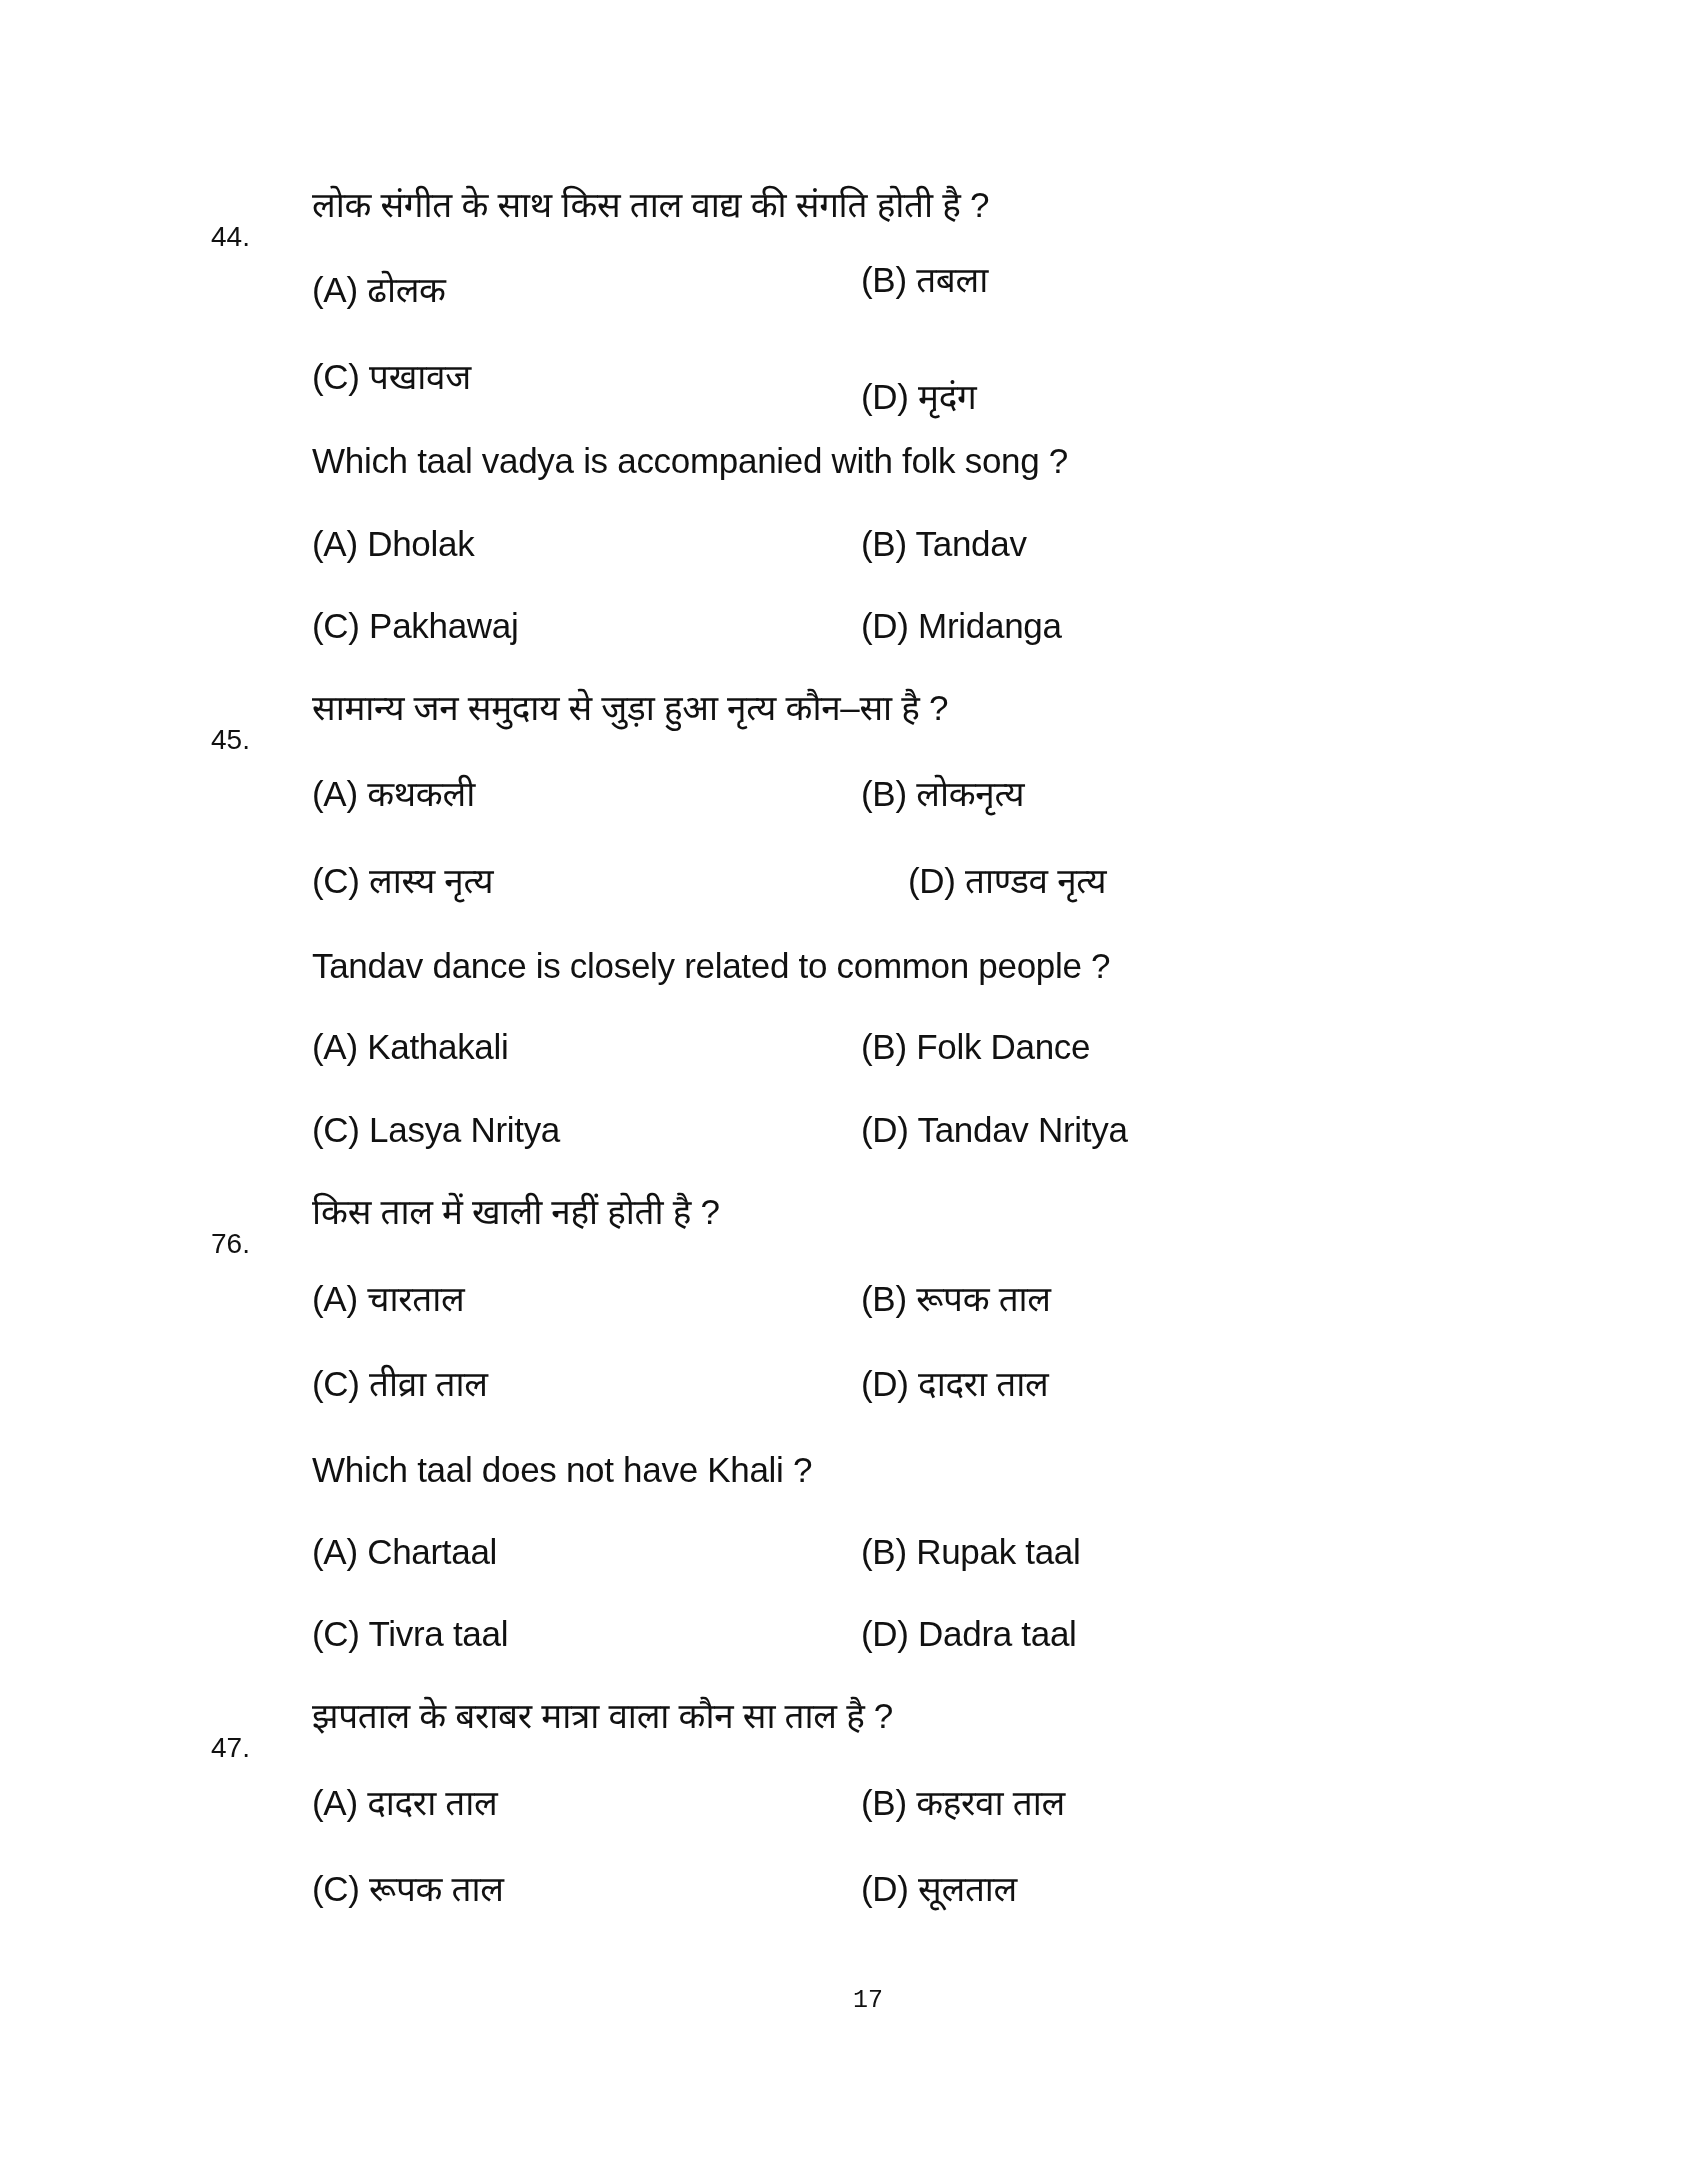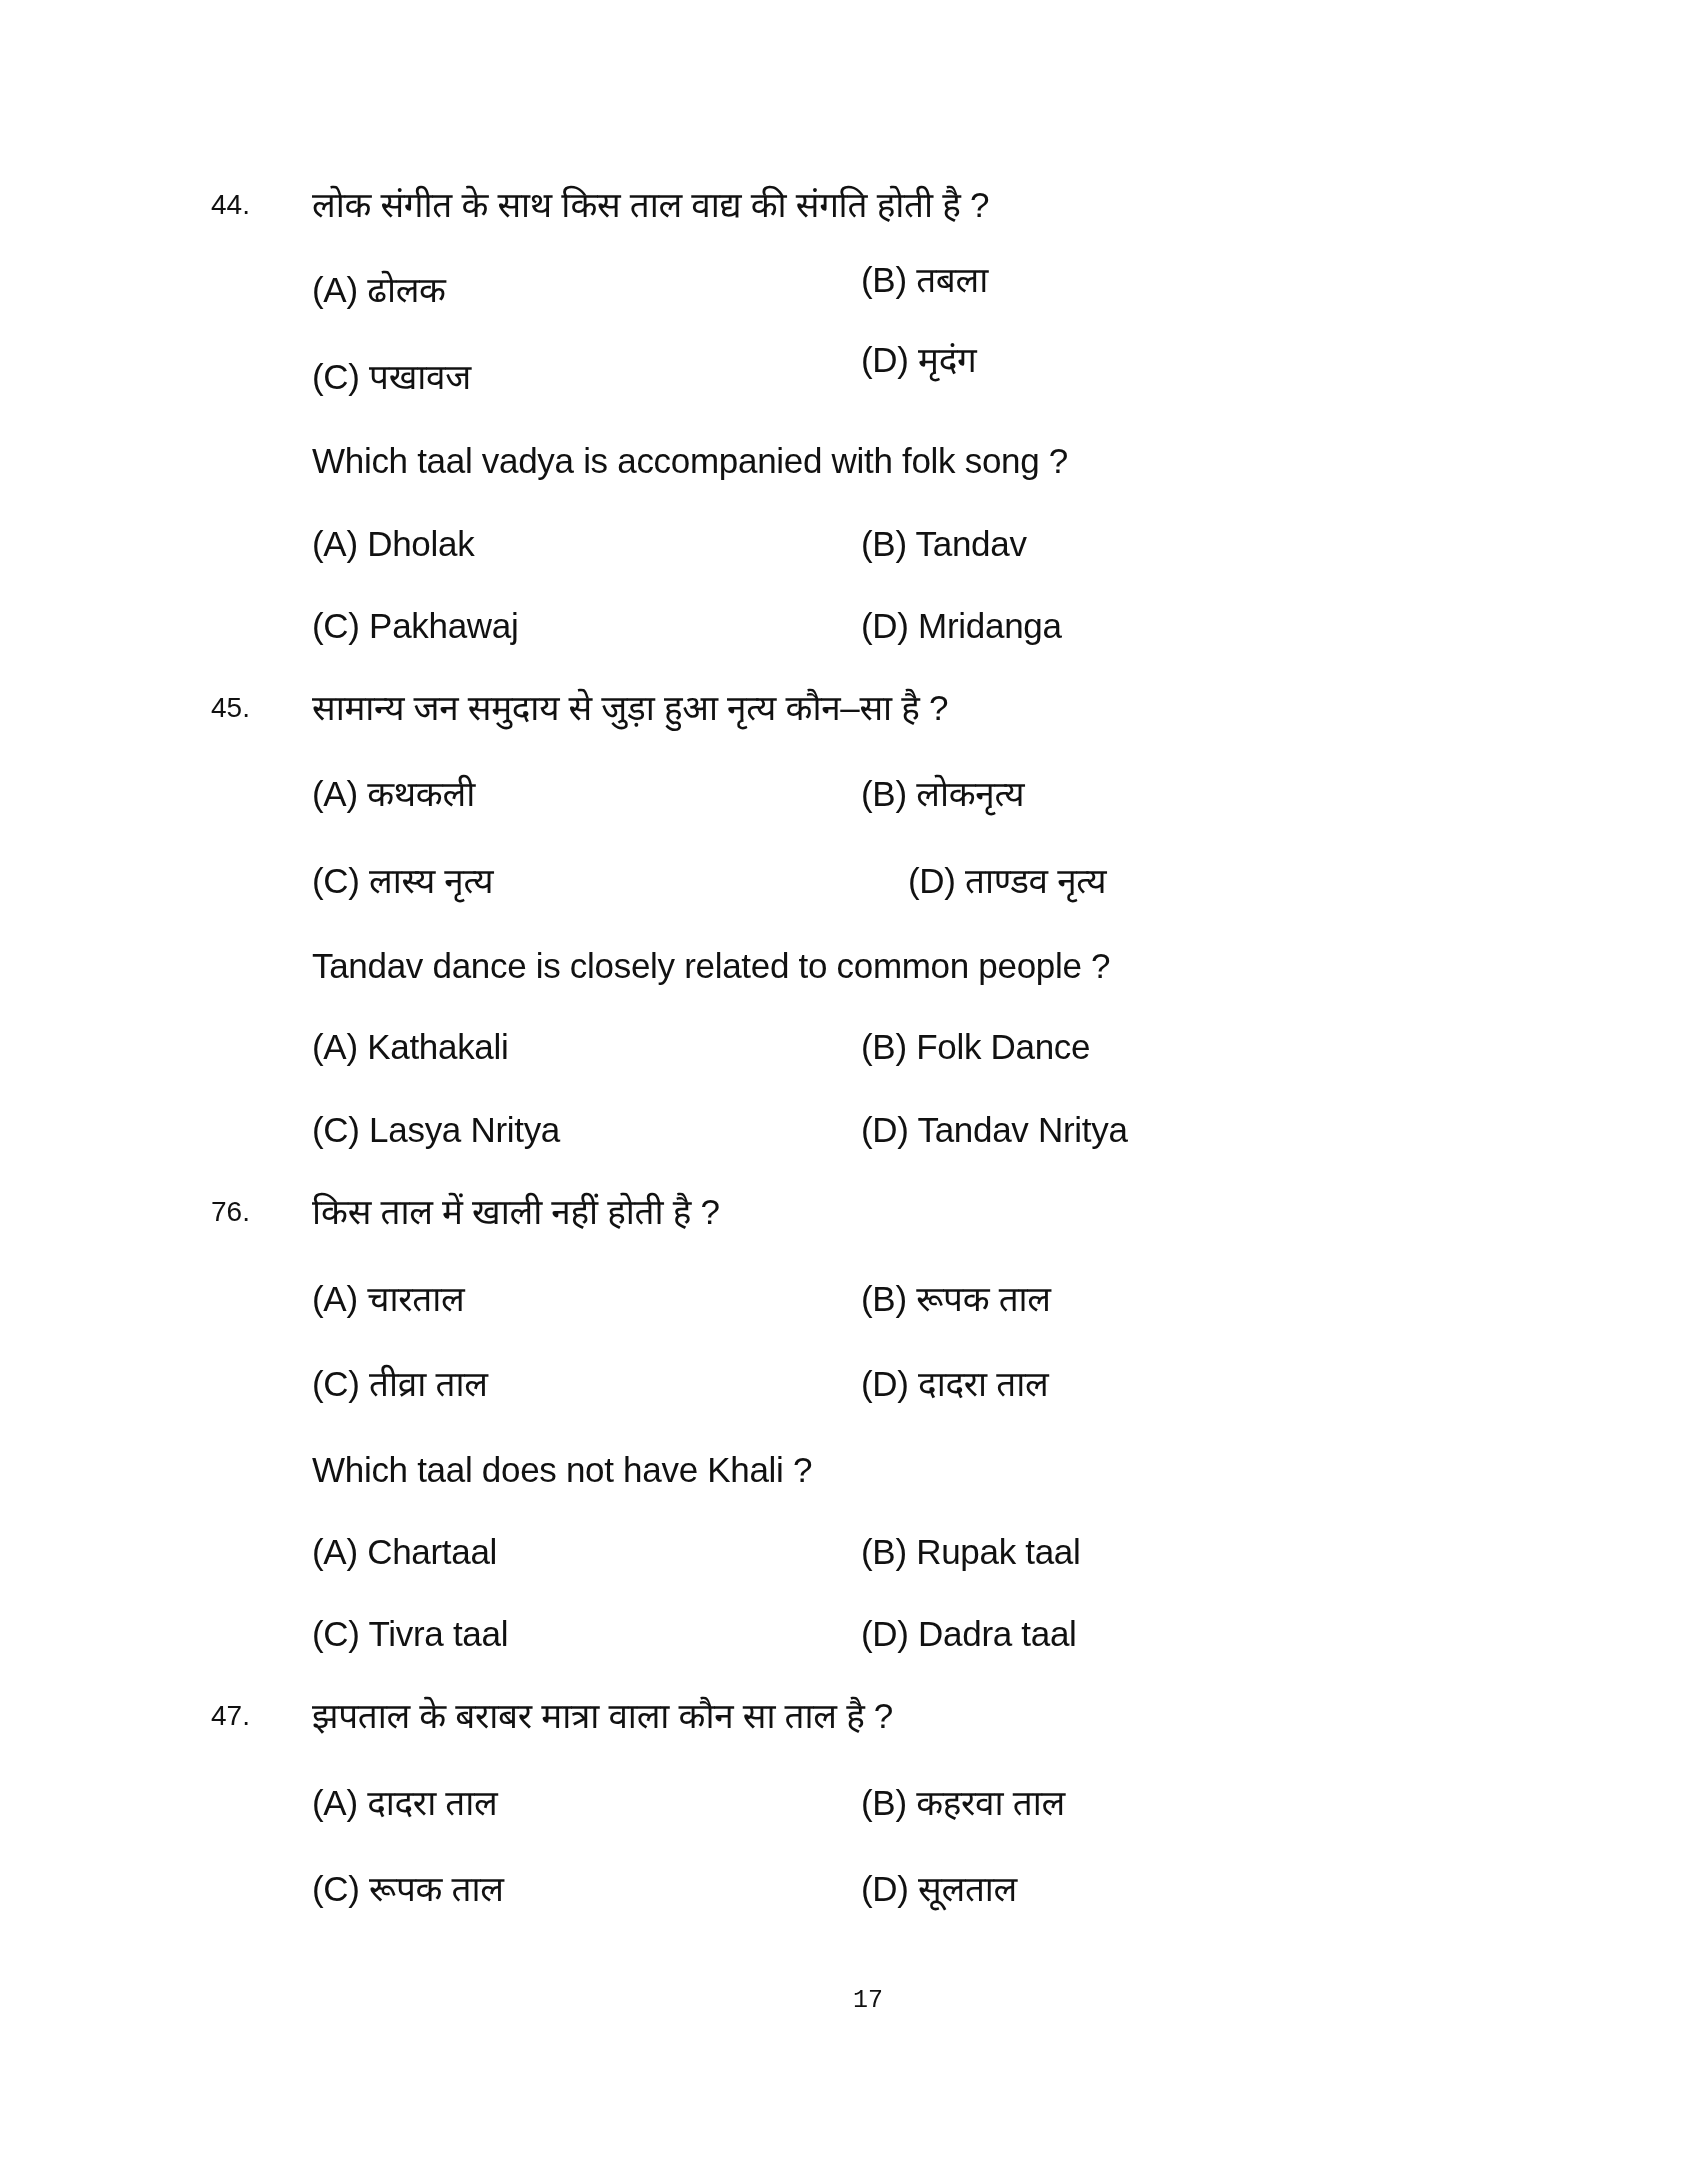--- a/index.html
+++ b/index.html
@@ -1,37 +1,37 @@
 <!DOCTYPE html>
 <html><head>
 <meta charset="utf-8">
 <style>
   html, body { margin: 0; padding: 0; background: #ffffff; }
   body { width: 1683px; height: 2178px; position: relative; overflow: hidden;
          font-family: "Liberation Sans", "DejaVu Sans", sans-serif; color: #111; }
   .line { position: absolute; white-space: nowrap; font-size: 35px; line-height: 44px;
           transform: translateY(-50%); letter-spacing: -0.3px; }
   .qnum { position: absolute; left: 211px; font-size: 28px; line-height: 44px;
-          transform: translateY(-50%); }
+          transform: translateY(-50%); margin-top: 32px; }
   .col-a { left: 312px; text-align: center; }
   .col-b { left: 861px; }
   .col-b-far { left: 908px; }
   .page-num { position: absolute; left: 853px; top: 1986px; font-size: 25px;
               font-family: Liberation Mono, monospace; }
 </style>
 </head>
 <body>
 
 <div>
   <span class="qnum" style="top:205px">44.</span>
   <span class="line col-a" style="top:205px">लोक संगीत के साथ किस ताल वाद्य की संगति होती है ?</span>
   <span class="line col-a" style="top:290px">(A) ढोलक</span>
   <span class="line col-b" style="top:280px">(B) तबला</span>
   <span class="line col-a" style="top:377px">(C) पखावज</span>
-  <span class="line col-b" style="top:360px">(D) मृदंग</span>
+  <span class="line col-b" style="top:397px">(D) मृदंग</span>
   <span class="line col-a" style="top:461px">Which taal vadya is accompanied with folk song ?</span>
   <span class="line col-a" style="top:544px">(A) Dholak</span>
   <span class="line col-b" style="top:544px">(B) Tandav</span>
   <span class="line col-a" style="top:626px">(C) Pakhawaj</span>
   <span class="line col-b" style="top:626px">(D) Mridanga</span>
 </div>
 
 <div>
   <span class="qnum" style="top:708px">45.</span>
   <span class="line col-a" style="top:708px">सामान्य जन समुदाय से जुड़ा हुआ नृत्य कौन–सा है ?</span>

